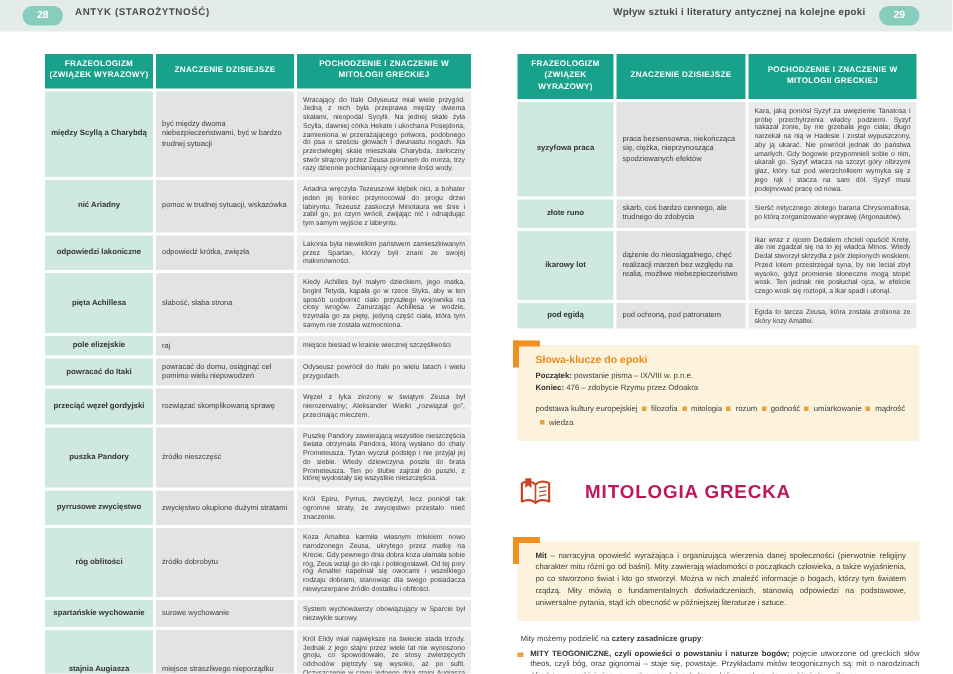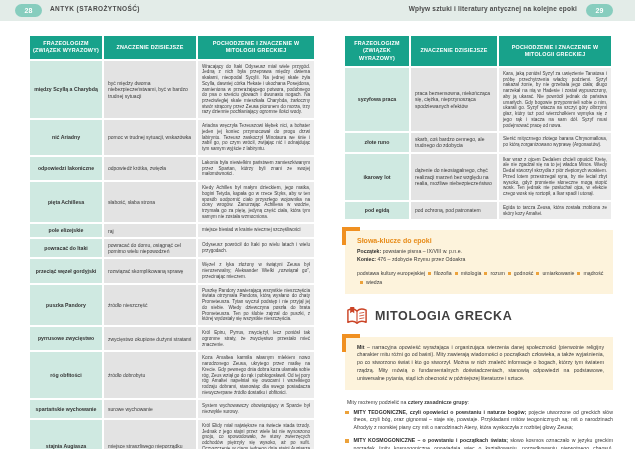--- a/index.html
+++ b/index.html
@@ -61,21 +61,21 @@
   .kw-title{color:#e78c1a;font-weight:bold;font-size:7px;margin:0 0 4px 0;}
   .kw-line{font-size:5.2px;line-height:1.5;margin:0;}
   .kw-line b{color:#2f2f2f;}
   .kw-words{font-size:5.2px;line-height:1.7;margin:5px 0 0 0;}
   .kw-sep{
     display:inline-block;width:3px;height:3px;background:#eca23b;
     margin:0 3px;vertical-align:middle;
   }
   .section-heading{display:flex;align-items:center;gap:6px;margin-top:12px;}
   .section-heading h1{
-    margin:0;font-size:12.5px;color:#404040;letter-spacing:.6px;font-weight:bold;
+    margin:15px;font-size:12.5px;color:#be185d;letter-spacing:.6px;font-weight:bold;
   }
   .book-icon{flex:0 0 auto;}
   .def-box{font-size:5.2px;line-height:1.5;text-align:justify;}
   .def-box b{color:#2f2f2f;}
   .groups-intro{font-size:5.2px;margin:9px 0 4px 2px;}
   .group-item{display:flex;gap:5px;margin:0 0 6px 0;}
   .group-sq{flex:0 0 auto;width:3.5px;height:3.5px;background:#eca23b;margin-top:2px;}
   .group-text{font-size:5.2px;line-height:1.45;text-align:justify;margin:0;}
   .group-text b{color:#2f2f2f;}
 </style>

